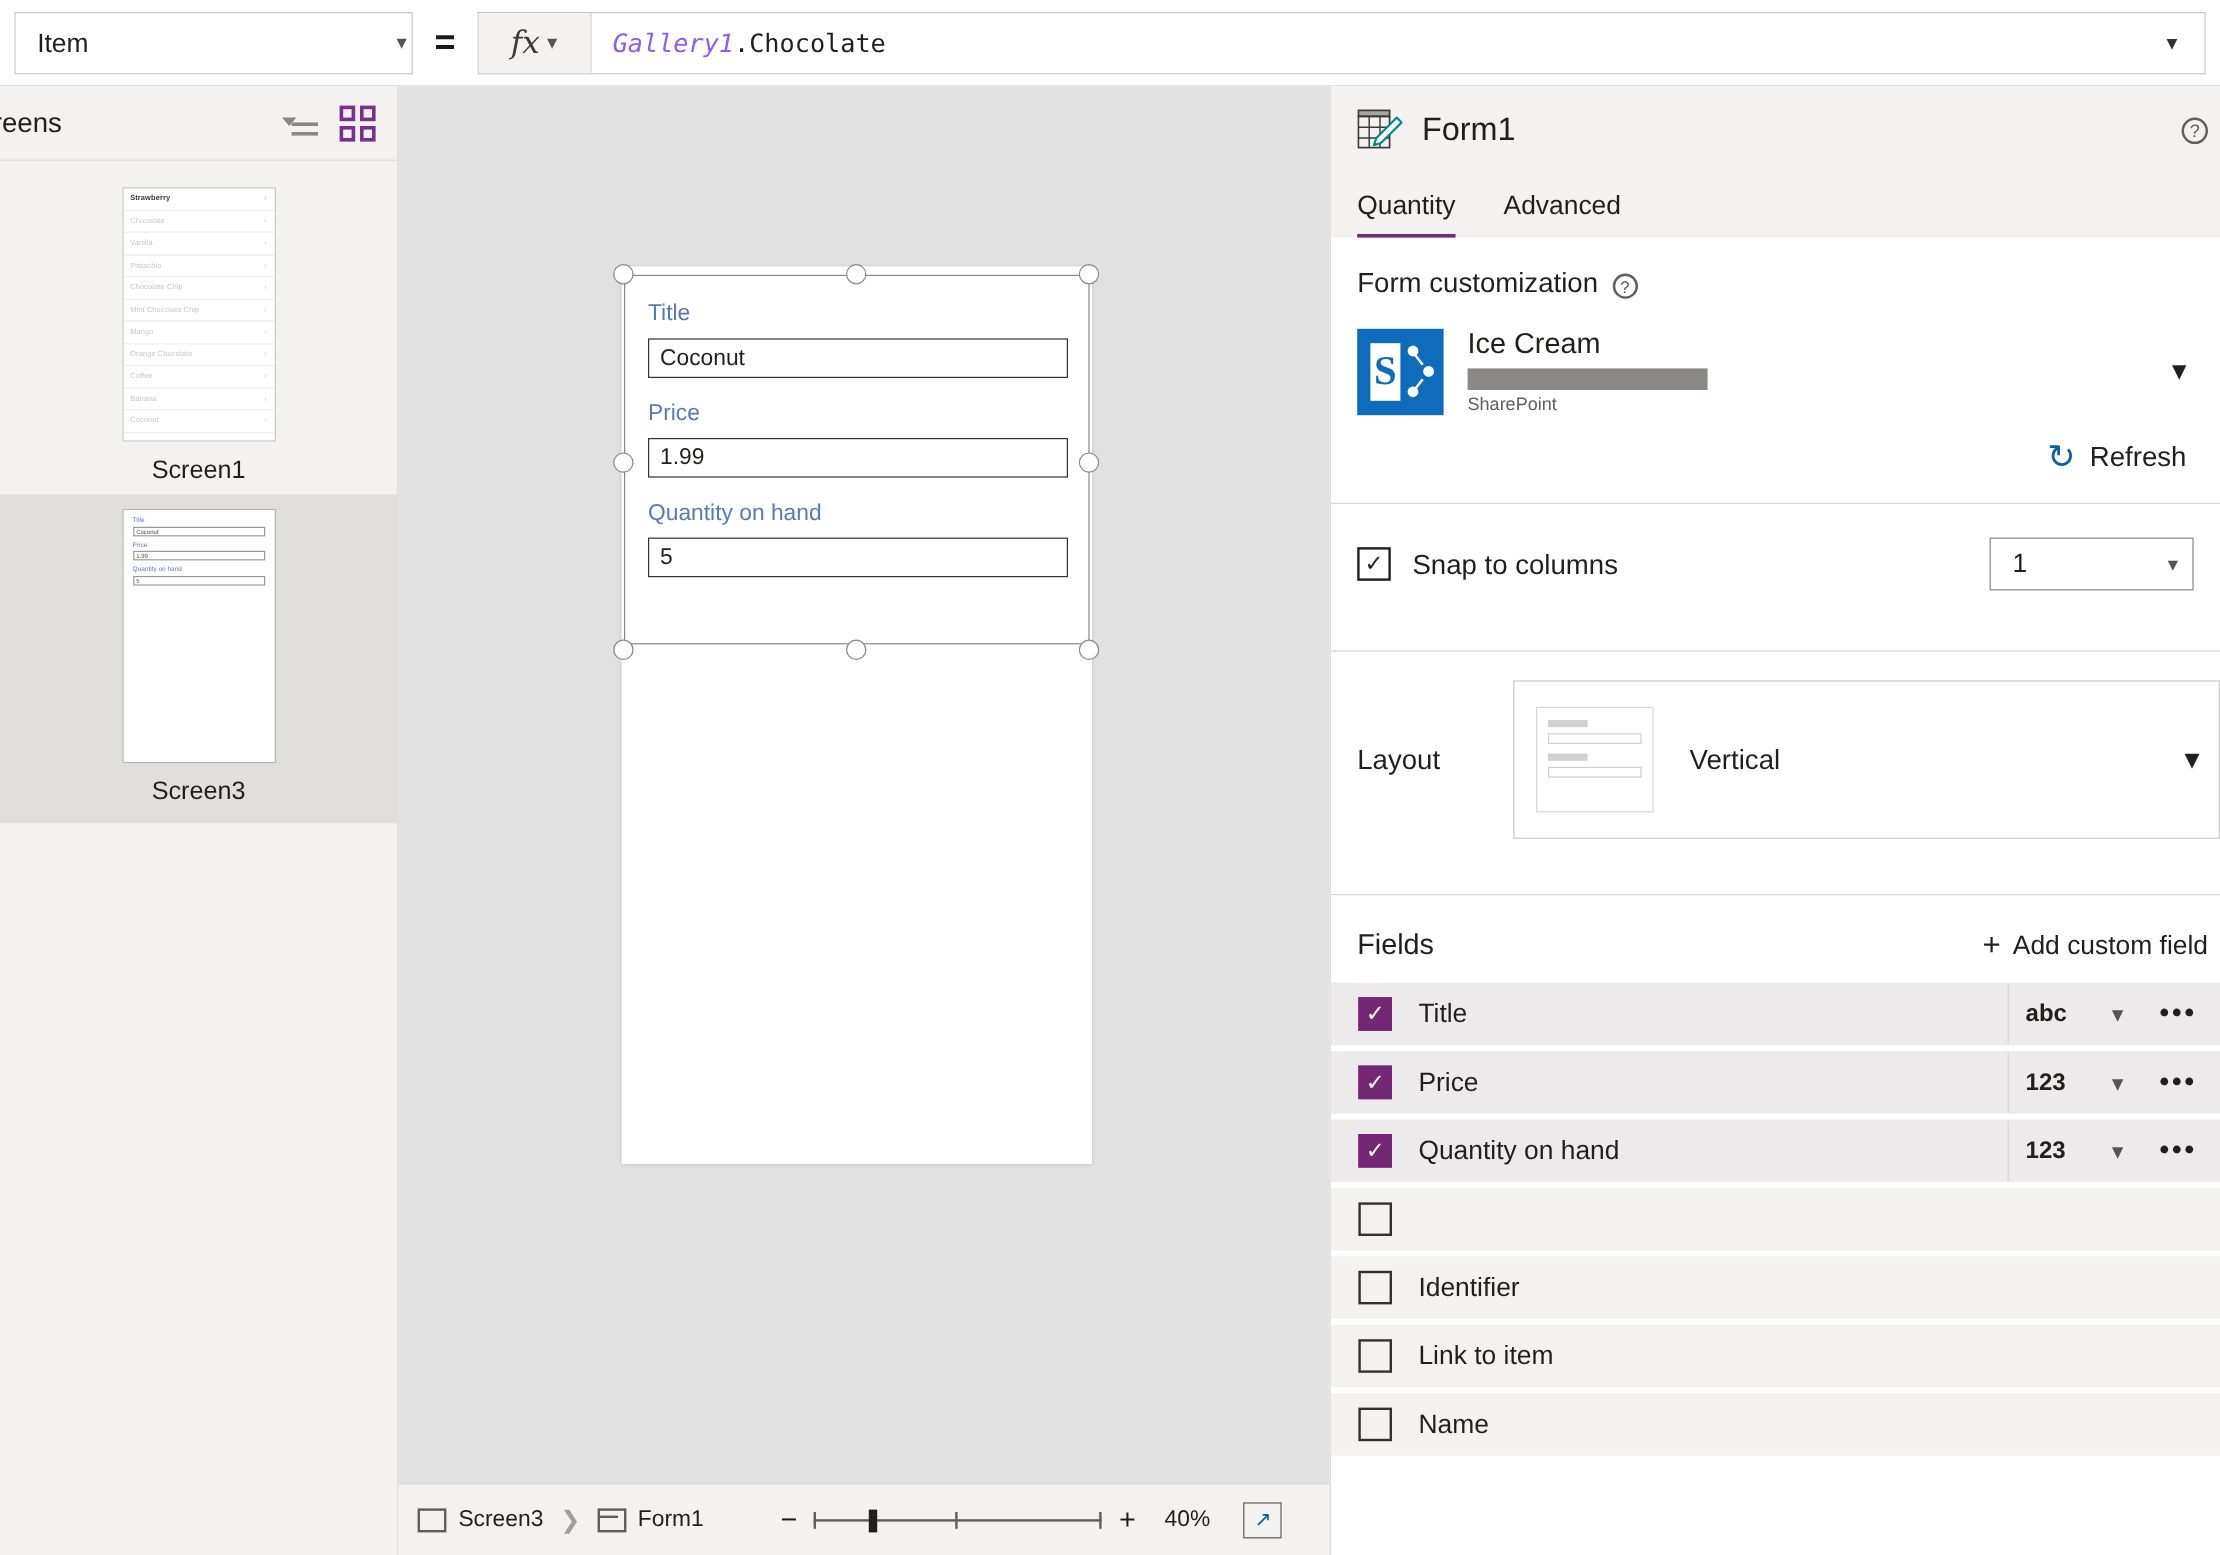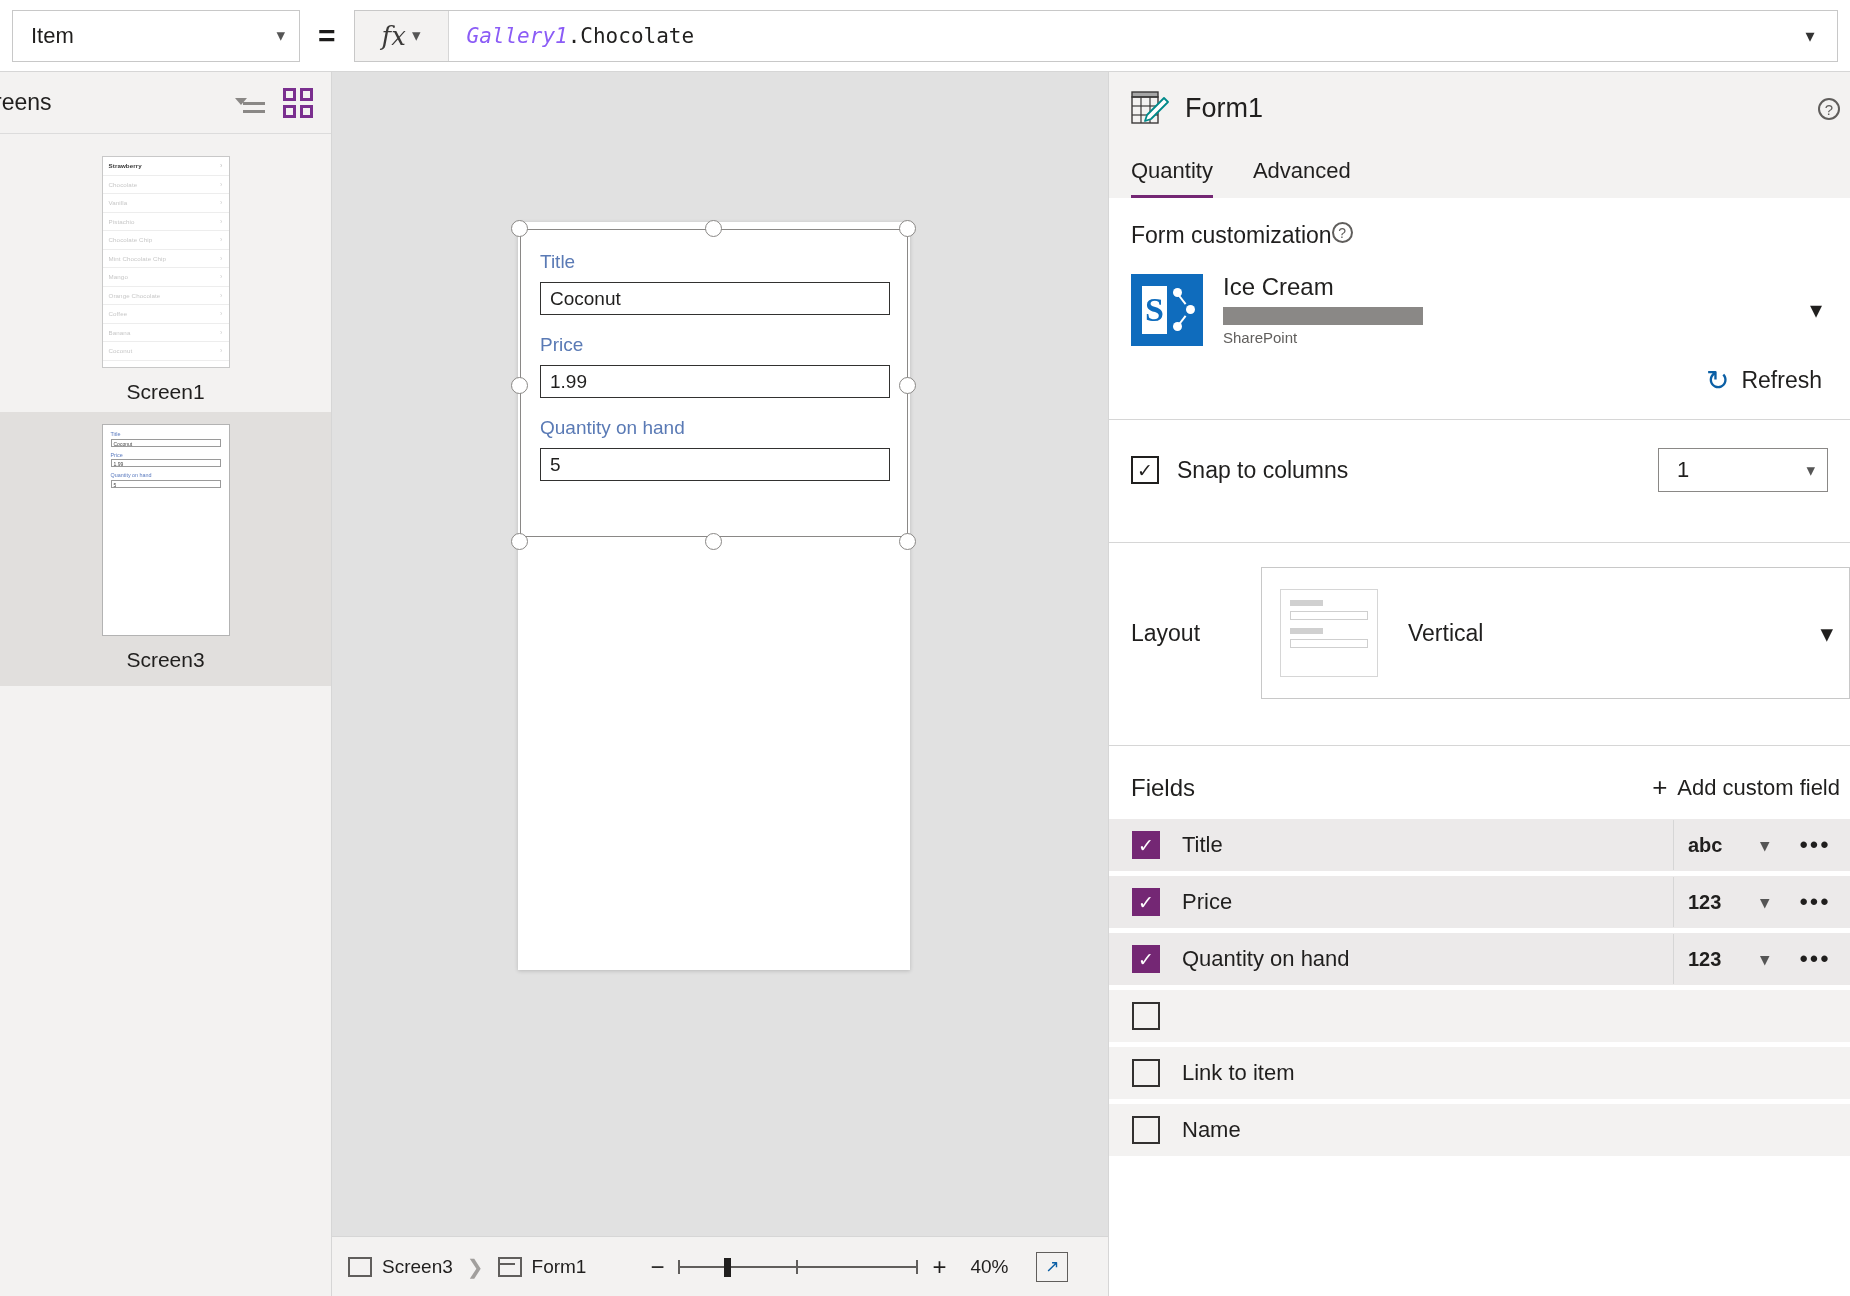--- a/index.html
+++ b/index.html
@@ -12,23 +12,23 @@
   }
   #app { position: relative; width: 1850px; height: 1296px; }
 
   
   .formulabar {
     position: absolute; left: 0; top: 0; width: 1850px; height: 72px;
     background: #ffffff; border-bottom: 1px solid #d6d6d6;
     display: flex; align-items: center; padding: 0 12px;
   }
   .prop-select {
-    width: 288px; height: 52px; border: 1px solid #c8c8c8; background: #fff;
+    width: 332px; height: 52px; border: 1px solid #c8c8c8; background: #fff;
     display: flex; align-items: center; justify-content: space-between;
-    padding: 0 14px 0 18px; font-size: 22px; color: #201f1e;
+    padding: 0 4px 0 18px; font-size: 22px; color: #201f1e;
   }
   .chev { color: #555; font-size: 17px; line-height: 1; }
   .equals { font-size: 30px; color: #1b1a19; margin: 0 18px; font-weight: 600; }
   .fx-wrap {
     flex: 1; height: 52px; border: 1px solid #c8c8c8; background: #fff;
     display: flex; align-items: center;
   }
   .fx-btn {
     width: 94px; height: 100%; background: #f3f2f1; border-right: 1px solid #d6d6d6;
     display: flex; align-items: center; justify-content: center; gap: 6px;
@@ -144,21 +144,21 @@
   .rp-head { height: 72px; background: #f3f2f1; display: flex; align-items: center; padding: 0 22px; position: relative; }
   .rp-title { font-size: 27px; color: #201f1e; margin-left: 16px; }
   .help-ico { position: absolute; right: 10px; top: 26px; width: 22px; height: 22px; border: 2px solid #605e5c; border-radius: 50%;
               font-size: 15px; color: #605e5c; text-align: center; line-height: 19px; }
   .form-icon { width: 38px; height: 36px; position: relative; }
   .tabs { height: 54px; background: #f3f2f1; display: flex; align-items: flex-end; padding: 0 22px; gap: 40px; }
   .tab { font-size: 22px; color: #201f1e; padding-bottom: 11px; border-bottom: 3px solid transparent; }
   .tab.active { border-bottom-color: #742774; }
 
   .section { padding: 24px 22px 0 22px; }
-  .sec-title { font-size: 23px; color: #201f1e; display: flex; align-items: flex-start; }
+  .sec-title { font-size: 23px; color: #201f1e; display: flex; align-items: flex-end; gap: 12px; }
   .sec-help { width: 21px; height: 21px; border: 2px solid #605e5c; border-radius: 50%; font-size: 14px; color: #605e5c; text-align: center; line-height: 18px; }
 
   .ds-row { display: flex; align-items: center; margin-top: 24px; }
   .sp-icon { width: 72px; height: 72px; background: #0f6cbd; position: relative; flex: none; }
   .sp-icon .s { position: absolute; left: 11px; top: 12px; width: 25px; height: 48px; background: #fff;
     color: #0f6cbd; font-size: 34px; font-weight: bold; text-align: center; line-height: 48px; font-family: "Liberation Serif", serif; }
   .sp-icon .dots { position: absolute; left: 38px; top: 14px; width: 28px; height: 44px; }
   .sp-icon .dots b { position: absolute; width: 9px; height: 9px; border-radius: 50%; background: #fff; }
   .sp-icon .dots b:nth-child(1) { left: 4px; top: 0; }
   .sp-icon .dots b:nth-child(2) { left: 17px; top: 17px; }
@@ -496,20 +496,24 @@
           <span>123</span>
           <span class="chev">▾</span>
         </div>
         <div class="f-more">•••</div>
       </div>
 
       <div class="field-row plain">
         <div class="f-cbx"></div>
       </div>
 
+      <div class="field-row plain">
+        <div class="f-cbx"></div>
+        <div class="f-name">Identifier</div>
+      </div>
 
       <div class="field-row plain">
         <div class="f-cbx"></div>
         <div class="f-name">Link to item</div>
       </div>
 
       <div class="field-row plain">
         <div class="f-cbx"></div>
         <div class="f-name">Name</div>
       </div>

